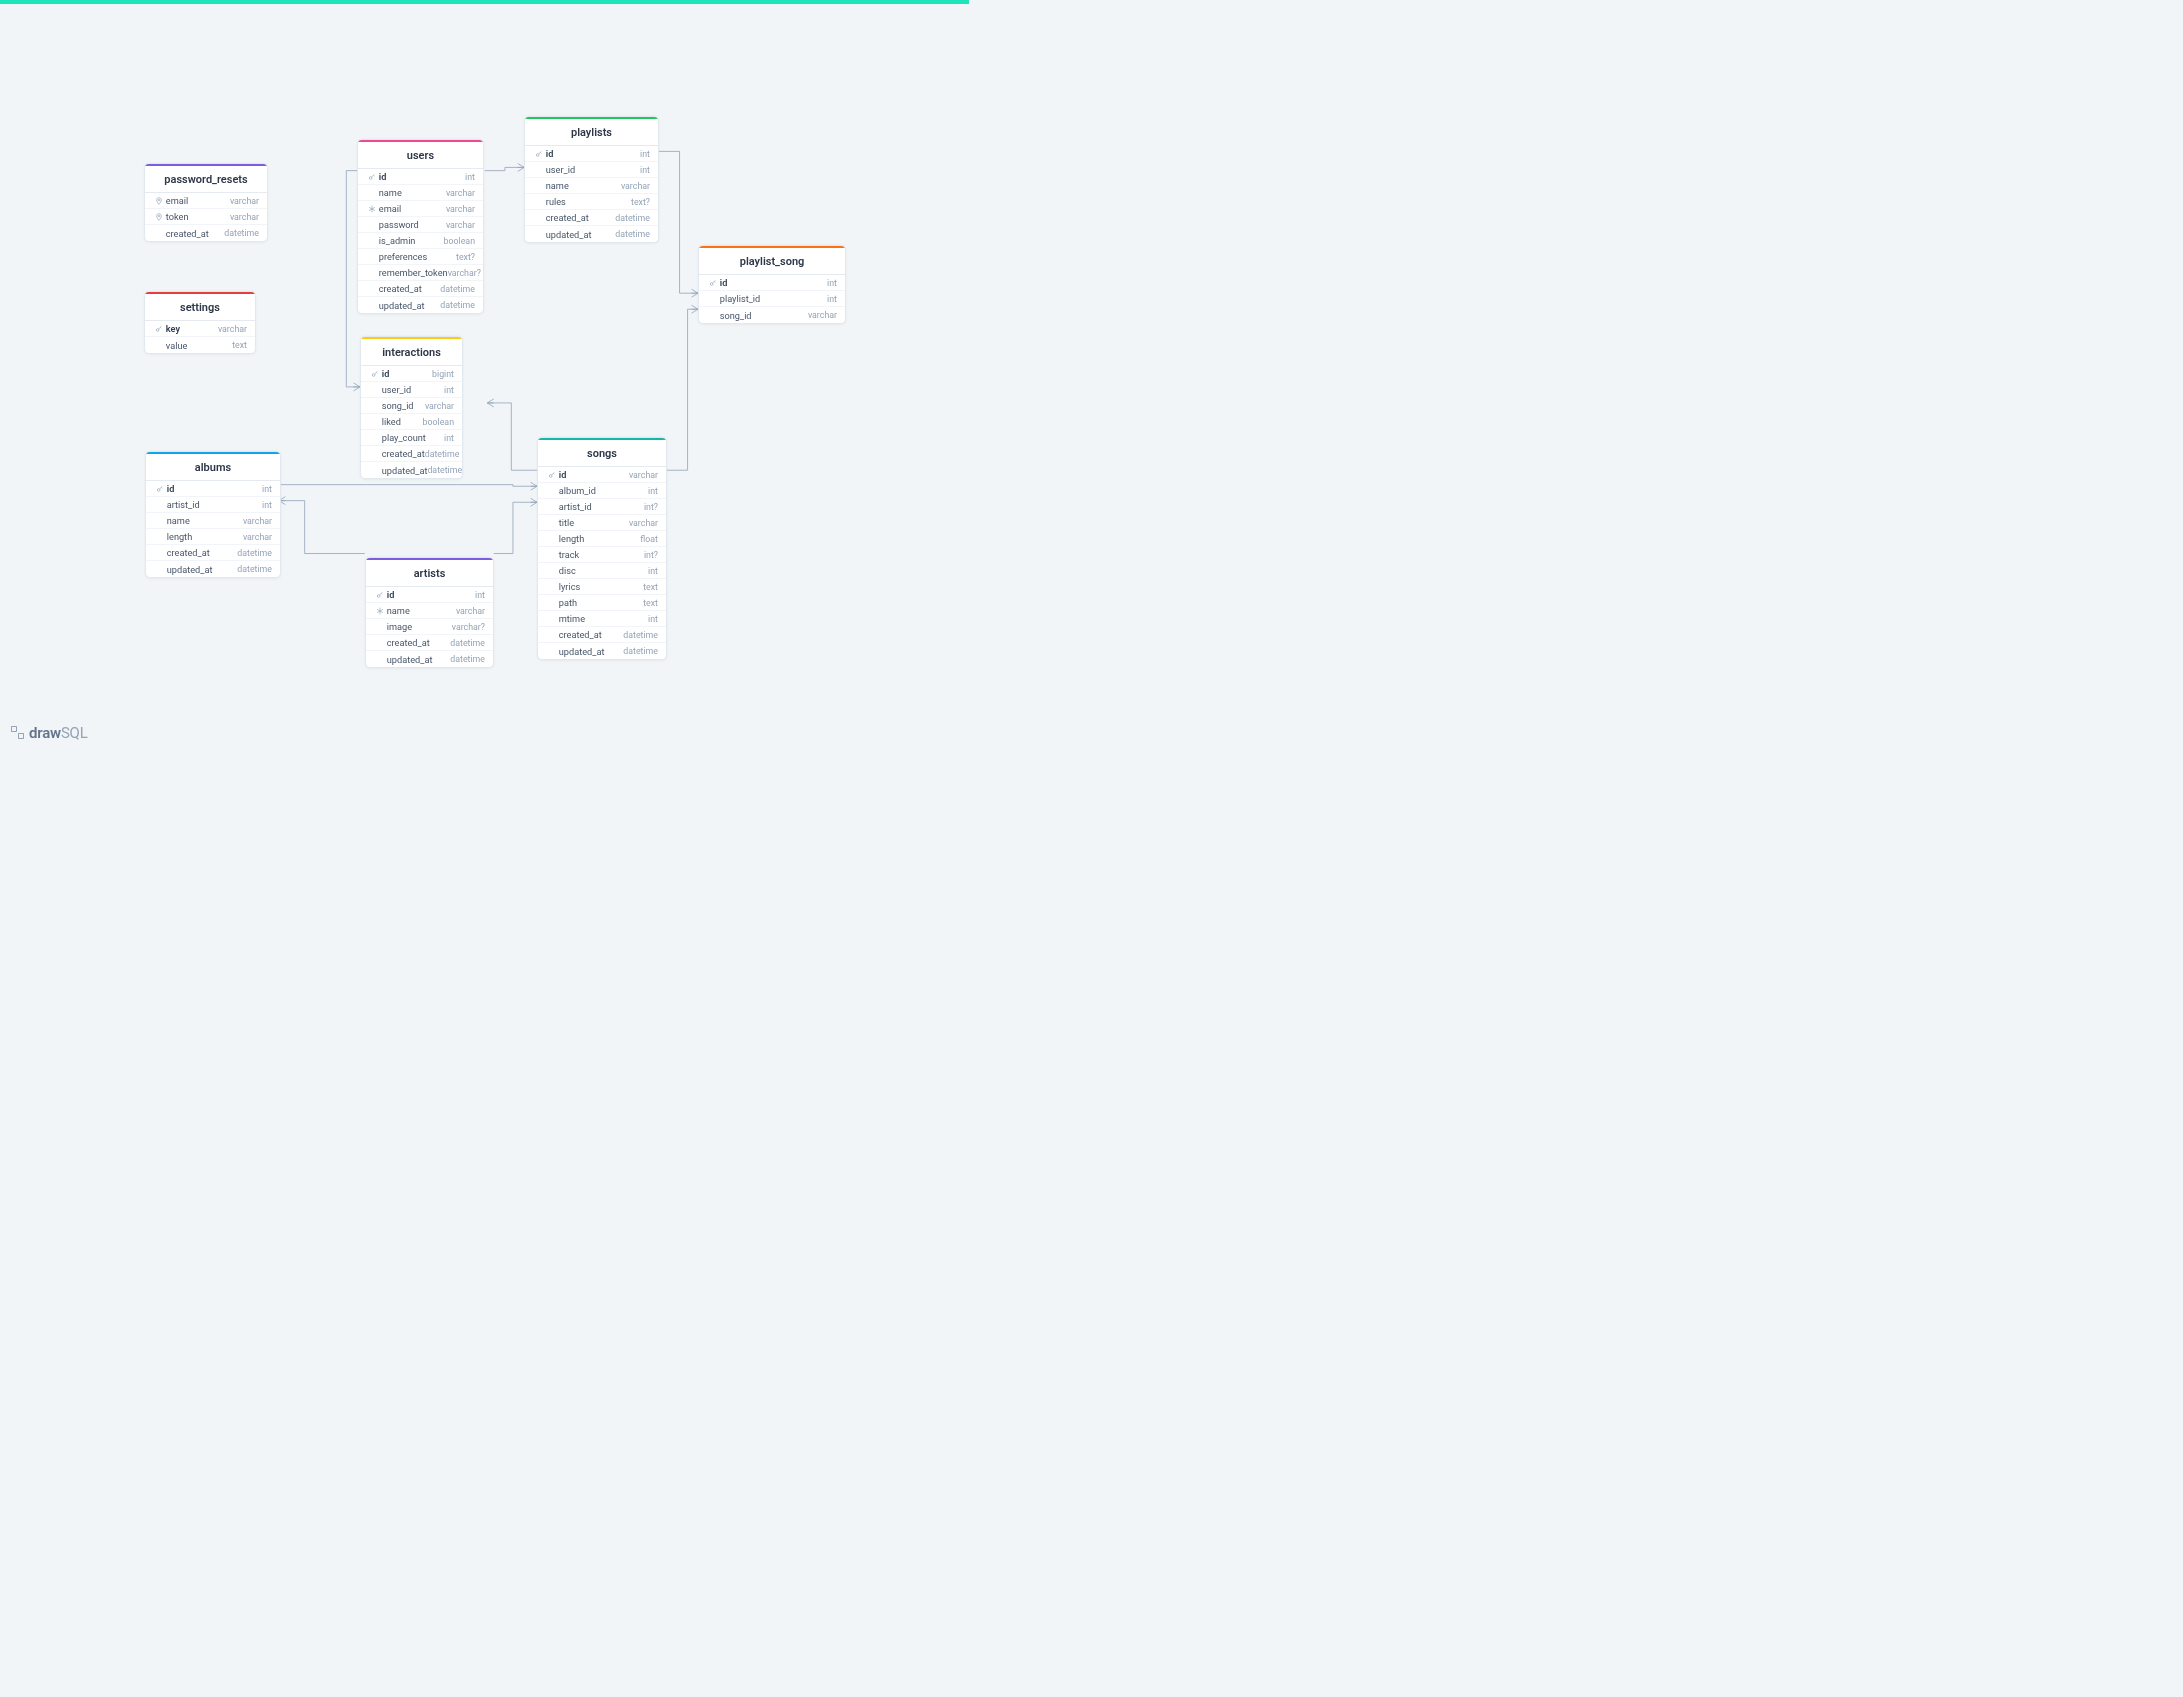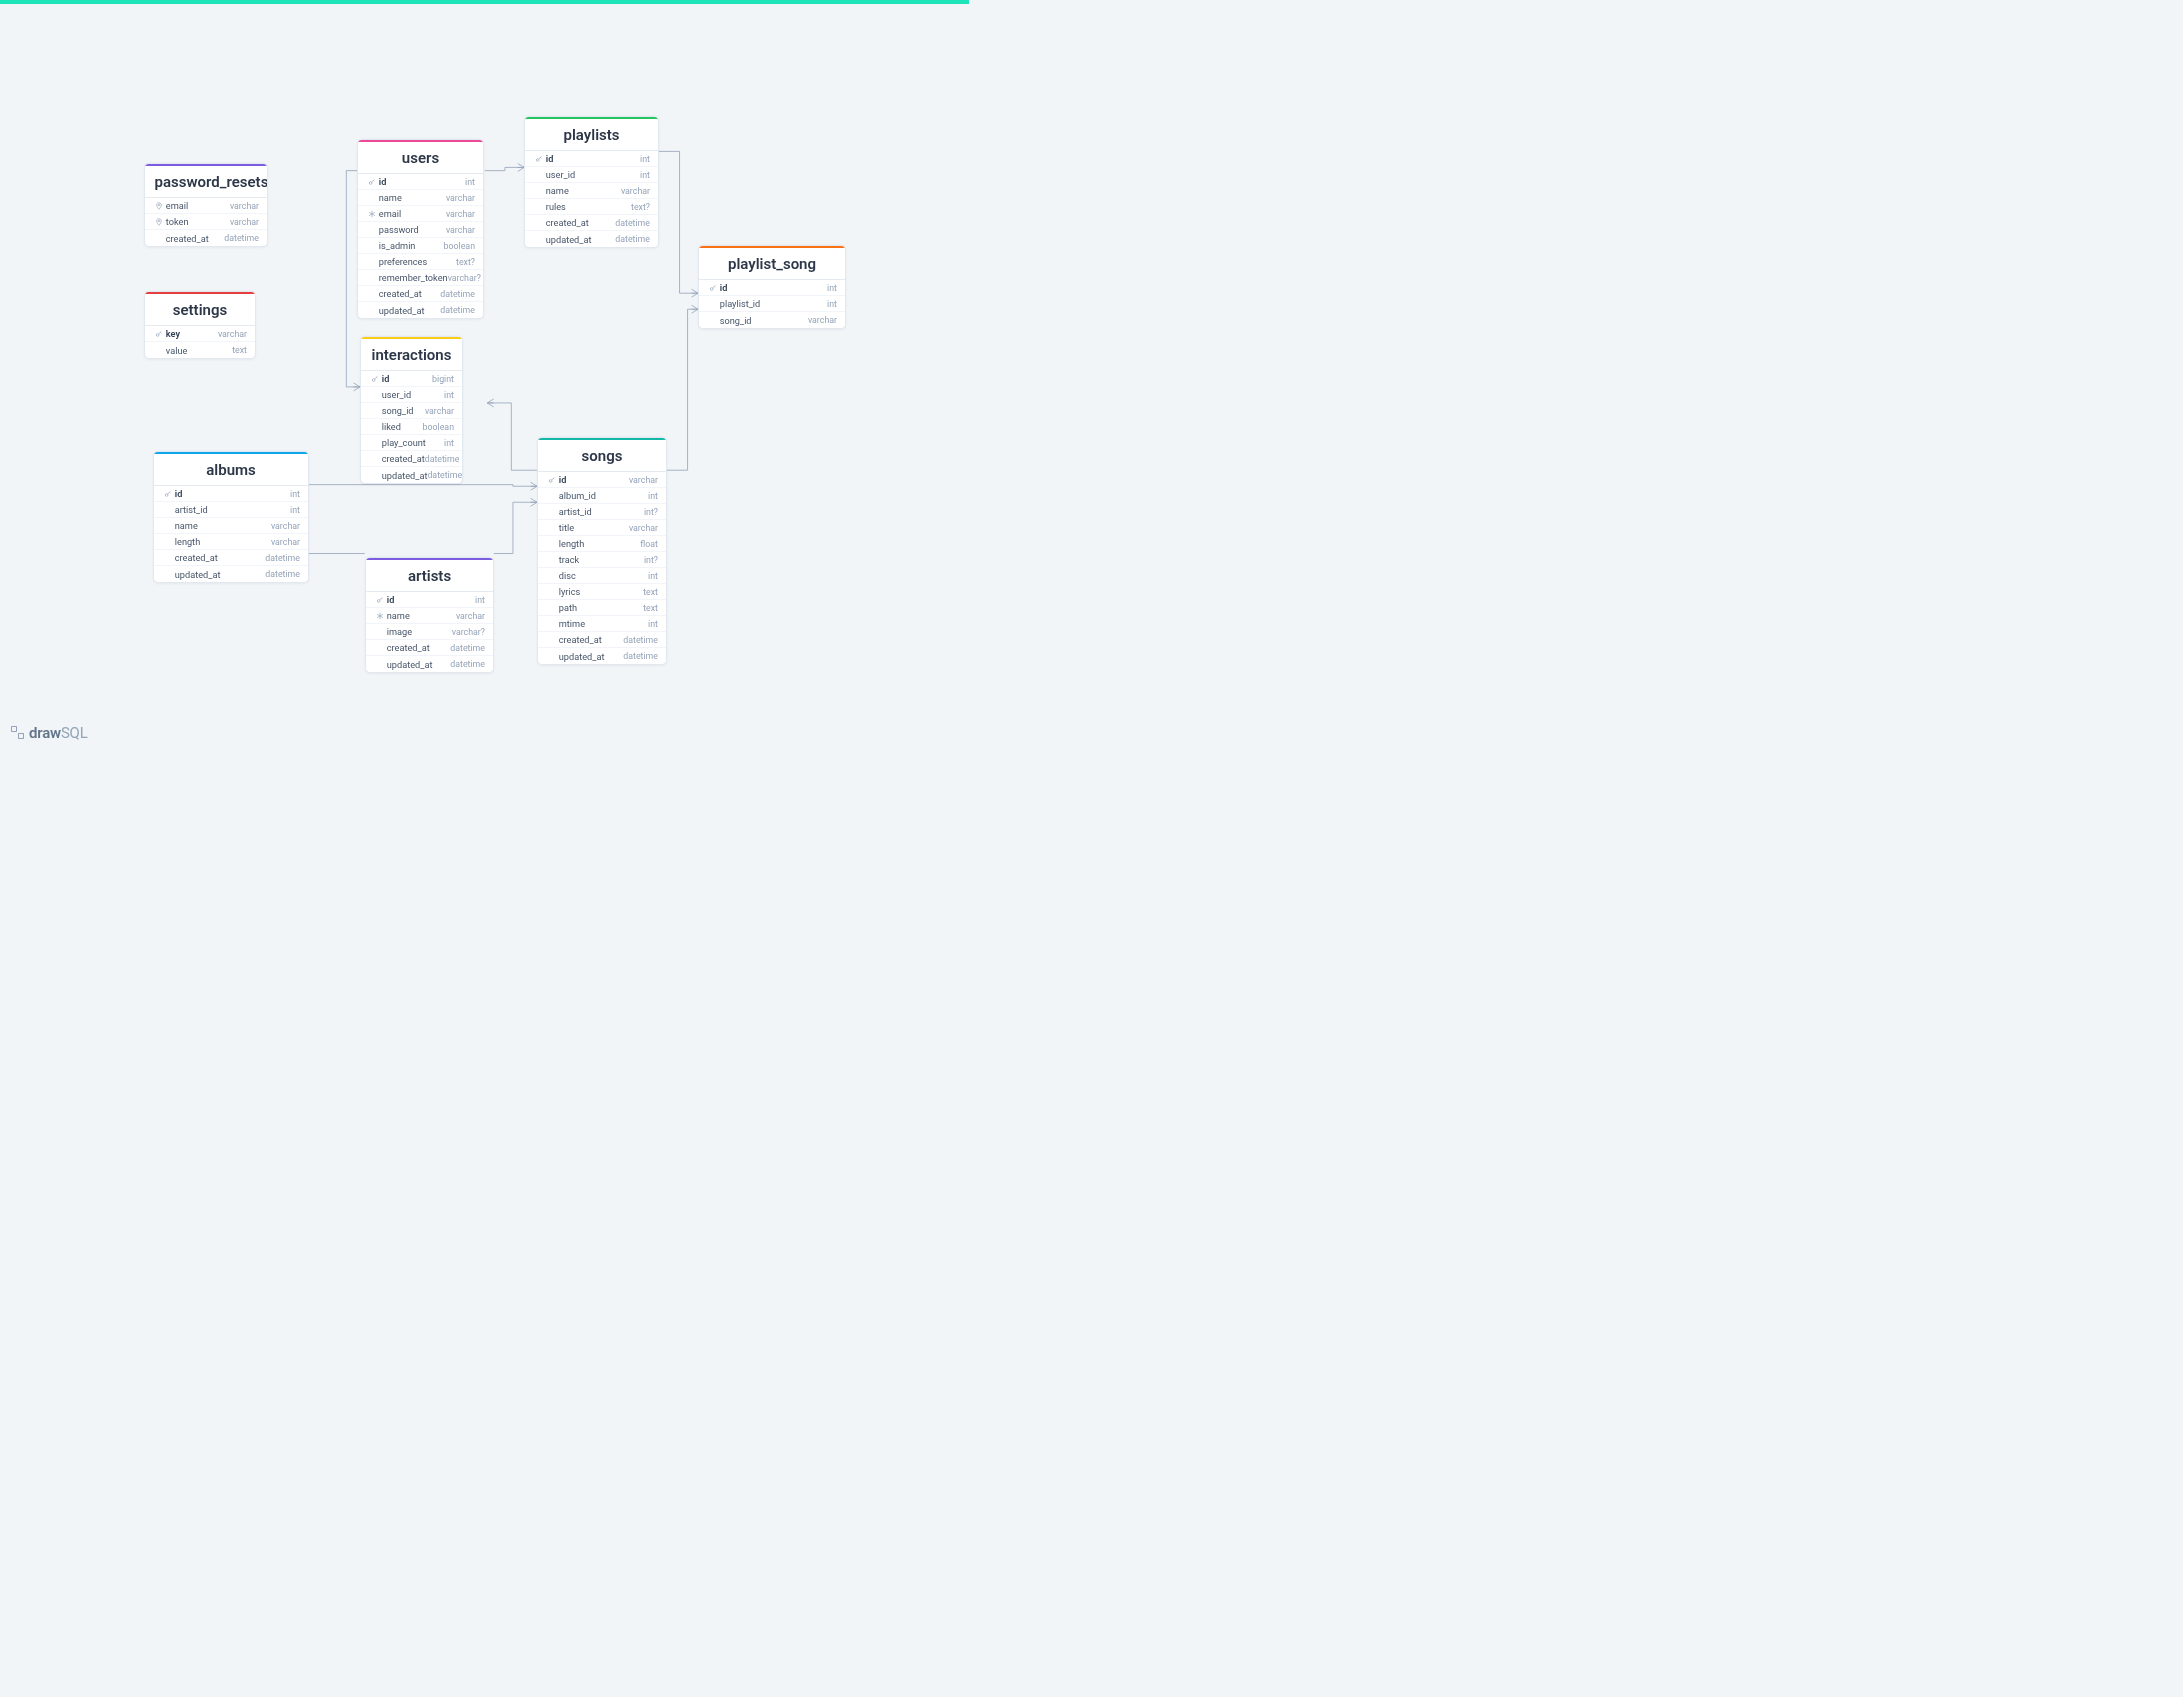--- a/index.html
+++ b/index.html
@@ -33,21 +33,21 @@
       border-radius: 4.8px;
       box-shadow: 0 0.8px 2.4px rgba(0,0,0,0.05);
       overflow: hidden;
     }
     .table-header {
       height: 2.4px;
     }
     .table-title {
       text-align: center;
       padding: 6.4px 9.6px;
-      font-size: 15px;
+      font-size: 11px;
       font-weight: 600;
       color: #2d3748;
       border-bottom: 0.8px solid #e5eaf0;
     }
     .row {
       display: flex;
       align-items: center;
       padding: 3.2px 8px;
       font-size: 9.2px;
       border-bottom: 0.8px solid #f1f5f9;
@@ -358,21 +358,21 @@
           <span class="row-icon"></span>
           <span class="row-name">created_at</span>
           <span class="row-type">datetime</span>
         </div>
         <div class="row">
           <span class="row-icon"></span>
           <span class="row-name">updated_at</span>
           <span class="row-type">datetime</span>
         </div>
       </div>
-      <div class="table" style="left: 153px; top: 447px; width: 156px;">
+      <div class="table" style="left: 145px; top: 447px; width: 136px;">
         <div class="table-header" style="background:#0ea5e9"></div>
         <div class="table-title">albums</div>
         <div class="row">
           <span class="row-icon">
             <svg width="8" height="8" viewBox="0 0 24 24" fill="none" stroke="#94a3b8" stroke-width="2">
               <circle cx="8" cy="15" r="4"></circle>
               <line x1="10.8" y1="12.2" x2="19" y2="4"></line>
               <line x1="16" y1="7" x2="19" y2="10"></line>
             </svg>
           </span>

